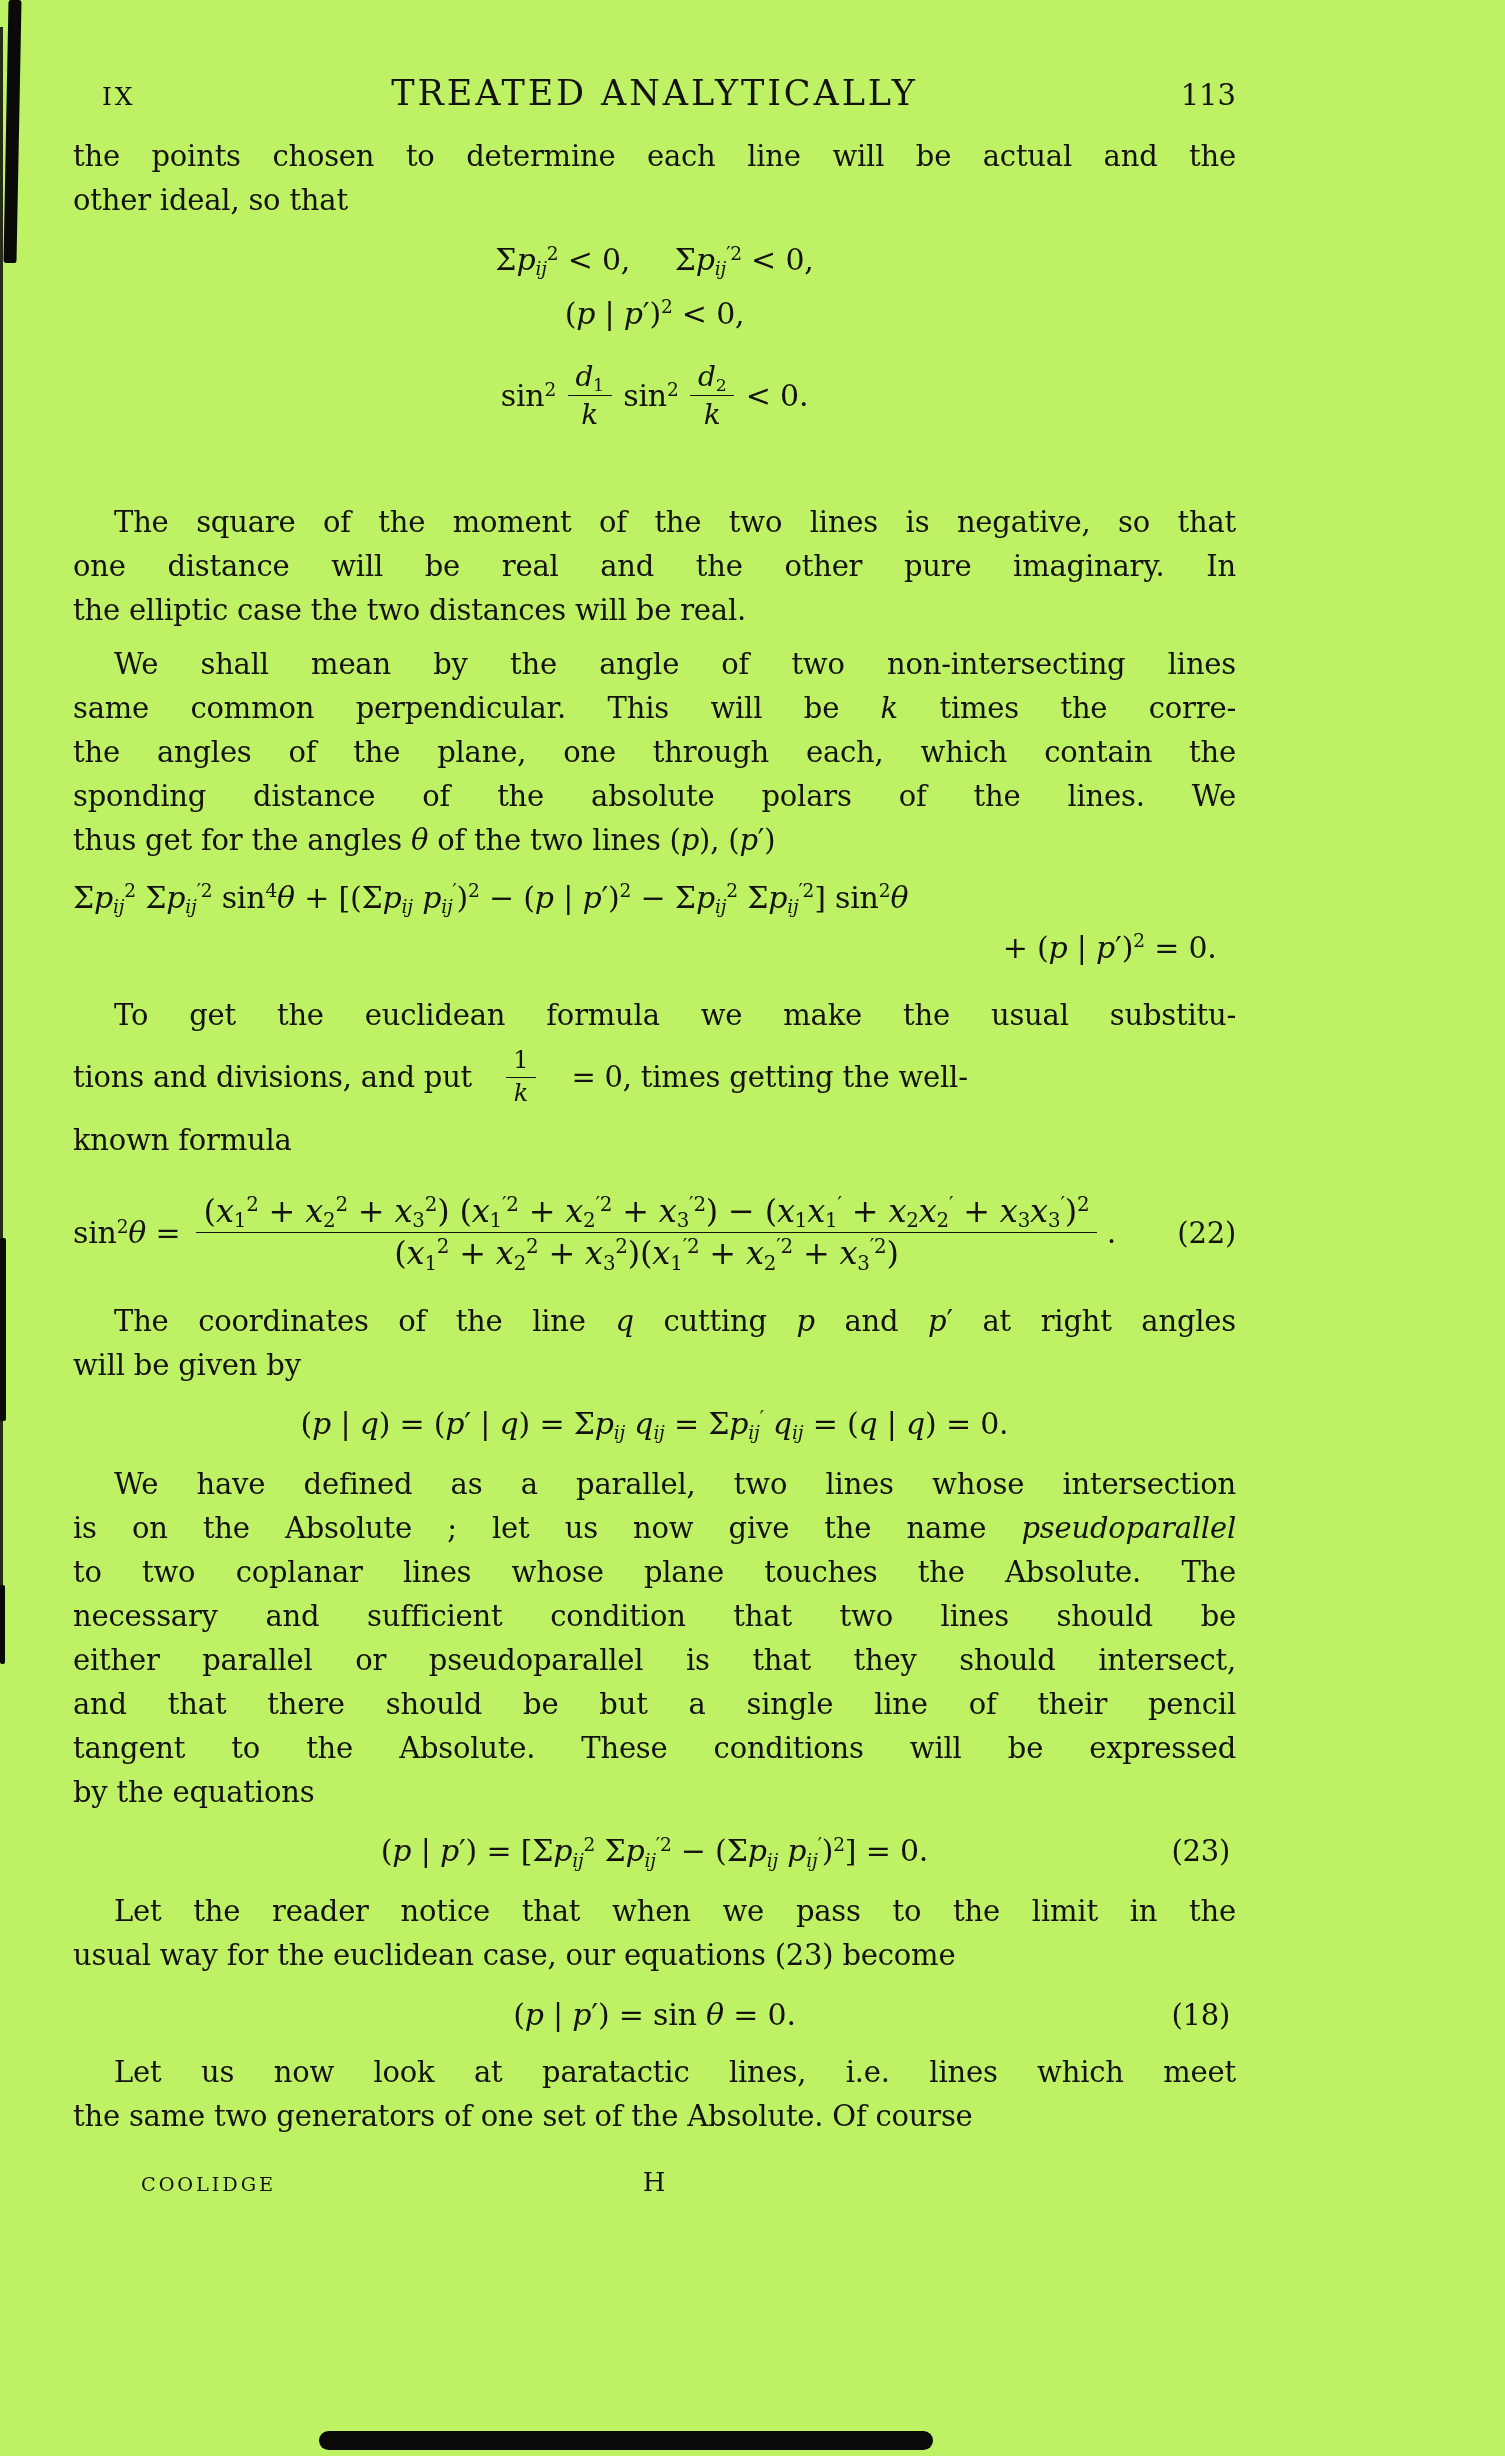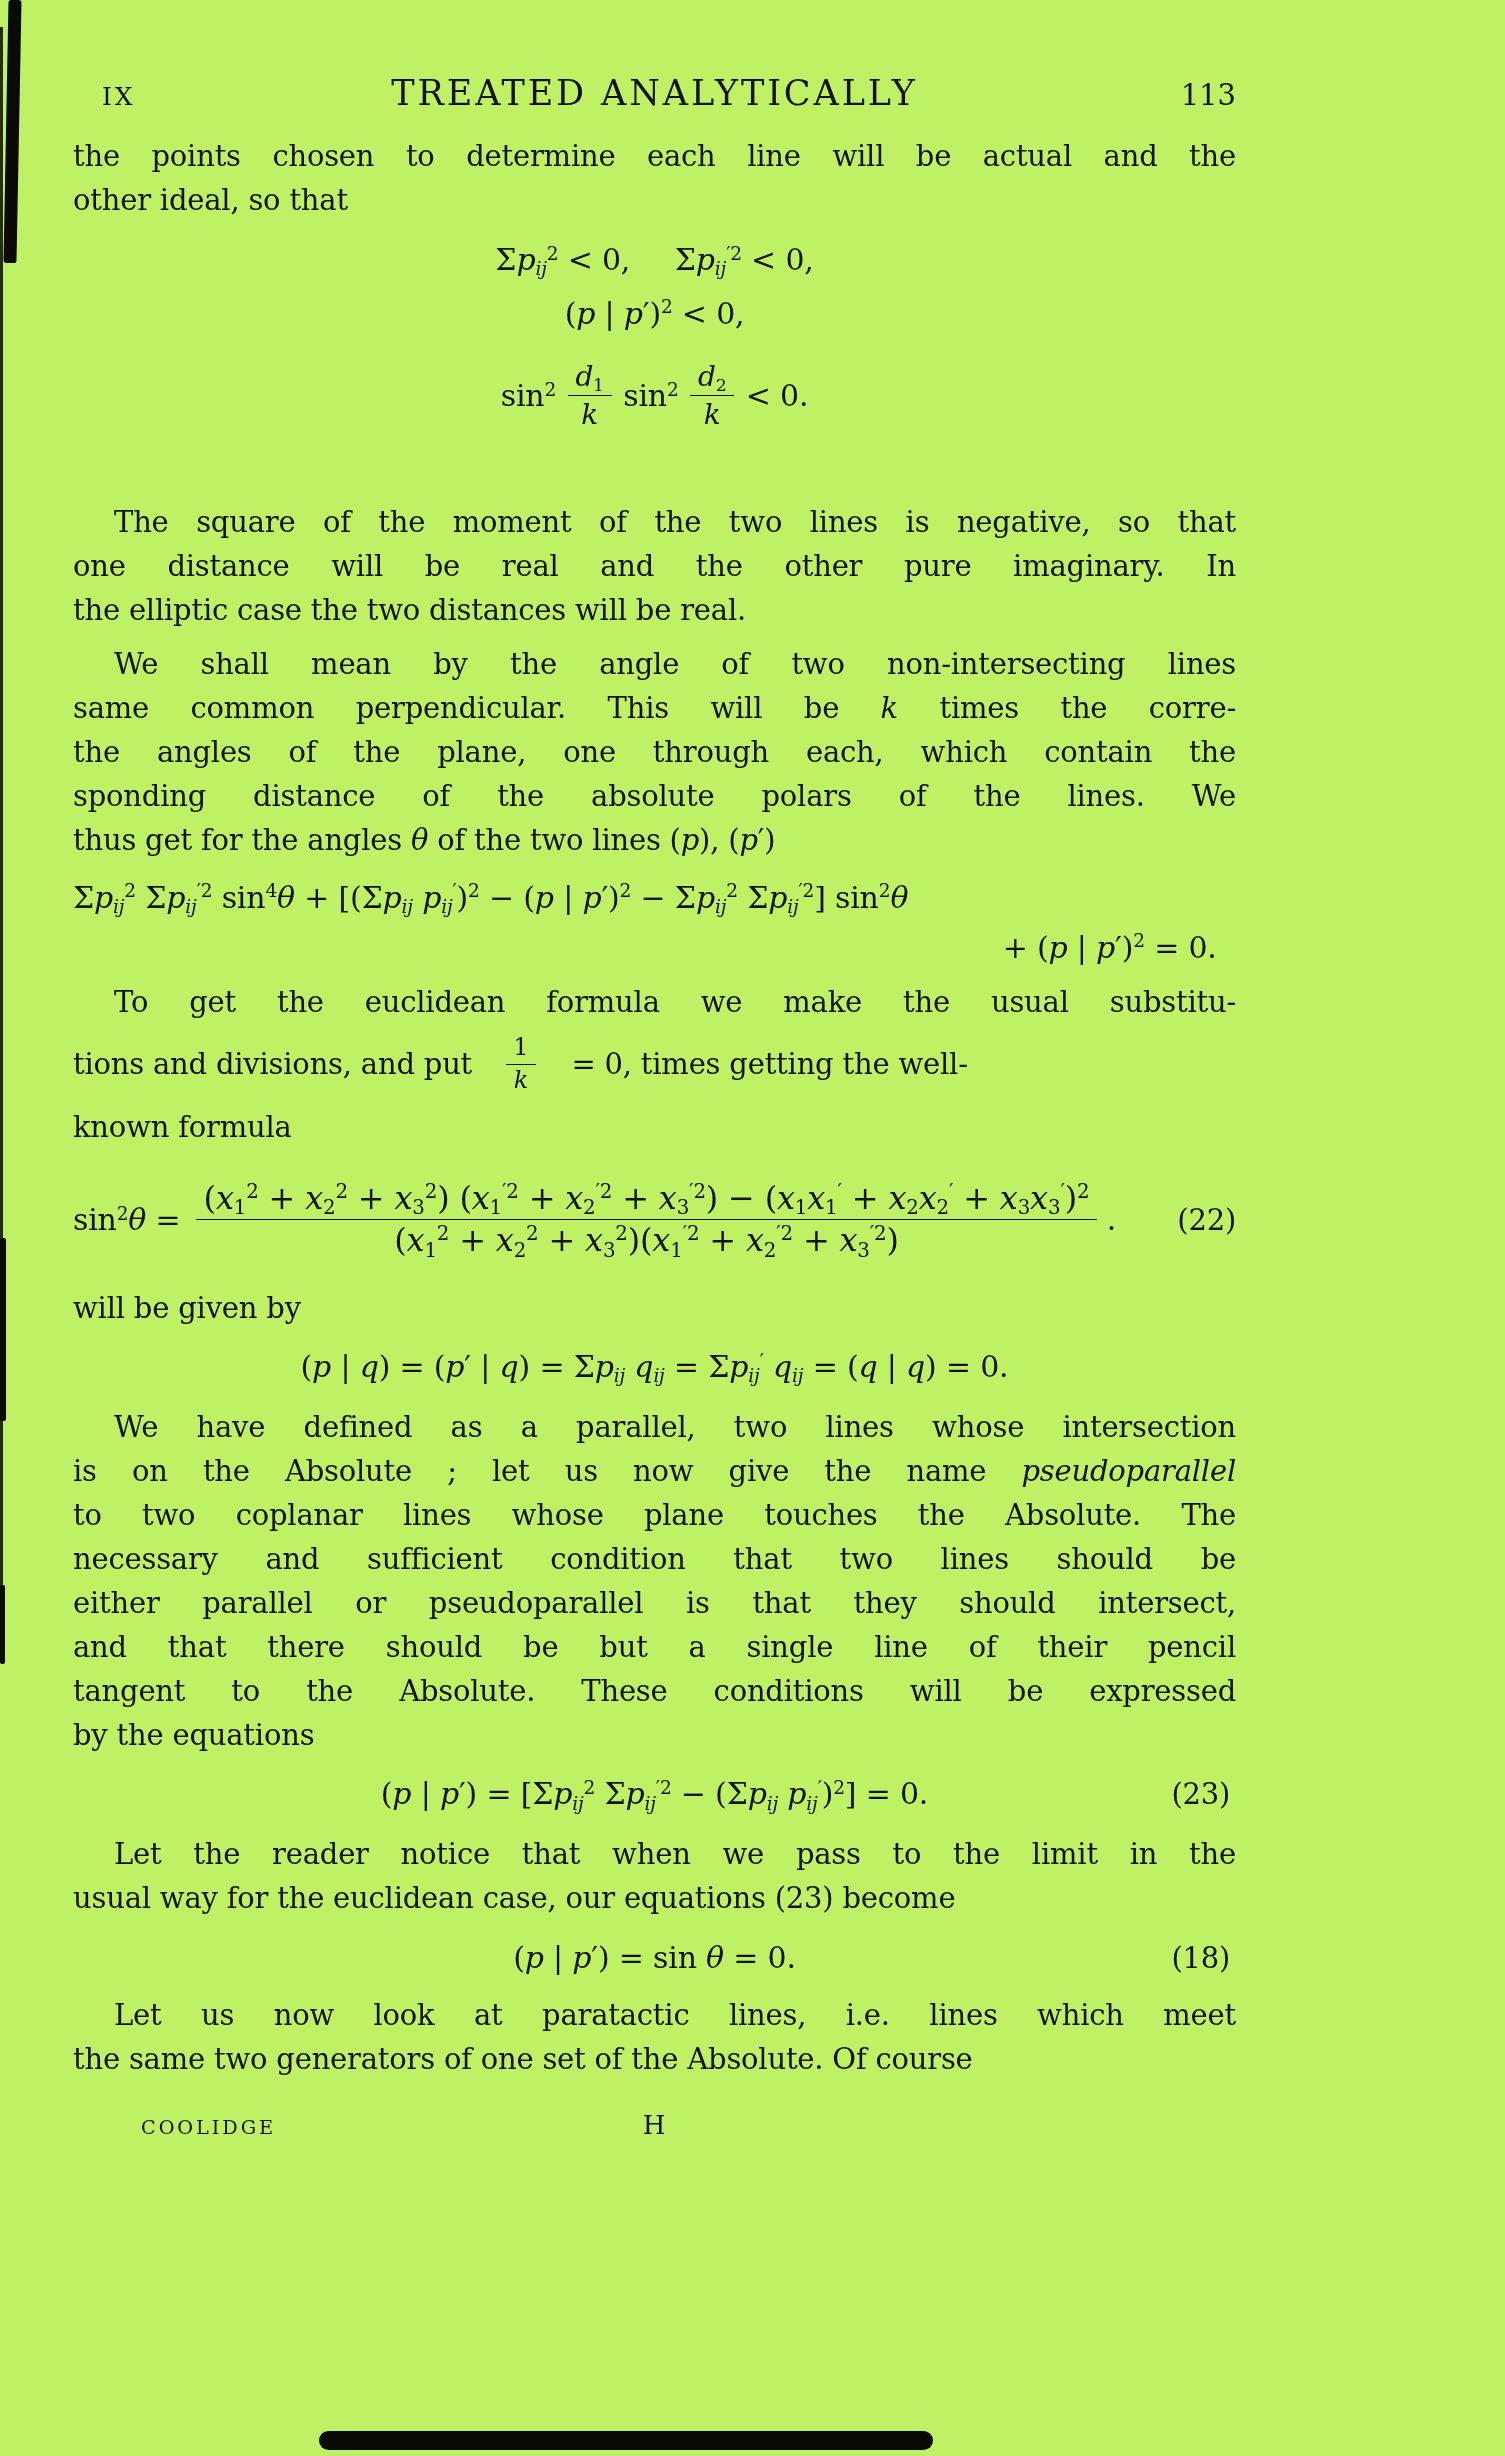--- a/index.html
+++ b/index.html
@@ -45,21 +45,21 @@
   .frac .num{border-bottom:1.9px solid #141210;padding:0 7.7px 2.9px;}
   .frac .den{padding-top:2.9px;}
   .fracline .frac{font-size:28px;}
 
   .p2{margin-top:58px;}
   .p3{margin-top:9.7px;}
 
   .eqtheta1{margin-top:9.7px;height:52px;line-height:52px;white-space:nowrap;}
   .eqtheta2{height:48px;line-height:48px;text-align:right;padding-right:19.3px;}
 
-  .p4{margin-top:8px;}
+  .p4{margin-top:21px;}
   .p4mid{height:81px;display:flex;align-items:center;font-size:29px;letter-spacing:-0.2px;gap:20px;}
   .p4mid .frac{font-size:24px;margin:0 13.5px;}
   .p4mid .post{margin-left:1.9px;}
 
   .eq22{margin-top:15.4px;height:112px;display:flex;align-items:center;}
   .eq22 .lhs{margin-right:15.4px;white-space:nowrap;}
   .eq22 .frac{font-size:32px;}
   .eq22 .period{margin-left:9.7px;}
   .eq22 .eqnum{margin-left:auto;}
   .eqnum{font-size:29px;}
@@ -154,20 +154,21 @@
       <span class="lhs">sin<sup>2</sup><i>θ</i> =</span>
       <span class="frac">
         <span class="num">(<i>x</i><sub>1</sub><sup>2</sup> + <i>x</i><sub>2</sub><sup>2</sup> + <i>x</i><sub>3</sub><sup>2</sup>) (<i>x</i><sub>1</sub><sup>′2</sup> + <i>x</i><sub>2</sub><sup>′2</sup> + <i>x</i><sub>3</sub><sup>′2</sup>) − (<i>x</i><sub>1</sub><i>x</i><sub>1</sub><sup>′</sup> + <i>x</i><sub>2</sub><i>x</i><sub>2</sub><sup>′</sup> + <i>x</i><sub>3</sub><i>x</i><sub>3</sub><sup>′</sup>)<sup>2</sup></span>
         <span class="den">(<i>x</i><sub>1</sub><sup>2</sup> + <i>x</i><sub>2</sub><sup>2</sup> + <i>x</i><sub>3</sub><sup>2</sup>)(<i>x</i><sub>1</sub><sup>′2</sup> + <i>x</i><sub>2</sub><sup>′2</sup> + <i>x</i><sub>3</sub><sup>′2</sup>)</span>
       </span>
       <span class="period">.</span>
       <span class="eqnum">(22)</span>
     </div>
 
     <div class="para p5">
+        <div class="tline just ind">The coordinates of the line <i>q</i> cutting <i>p</i> and <i>p</i>′ at right angles</div>
         <div class="tline">will be given by</div>
       </div>
 
     <div class="eq center eqpq">(<i>p</i> | <i>q</i>) = (<i>p</i>′ | <i>q</i>) = Σ<i>p</i><sub><i>ij</i></sub> <i>q</i><sub><i>ij</i></sub> = Σ<i>p</i><sub><i>ij</i></sub><sup>′</sup> <i>q</i><sub><i>ij</i></sub> = (<i>q</i> | <i>q</i>) = 0.</div>
 
     <div class="para p6">
         <div class="tline just ind">We have defined as a parallel, two lines whose intersection</div>
         <div class="tline just">is on the Absolute ; let us now give the name <i>pseudoparallel</i></div>
         <div class="tline just">to two coplanar lines whose plane touches the Absolute.  The</div>
         <div class="tline just">necessary and sufficient condition that two lines should be</div>

